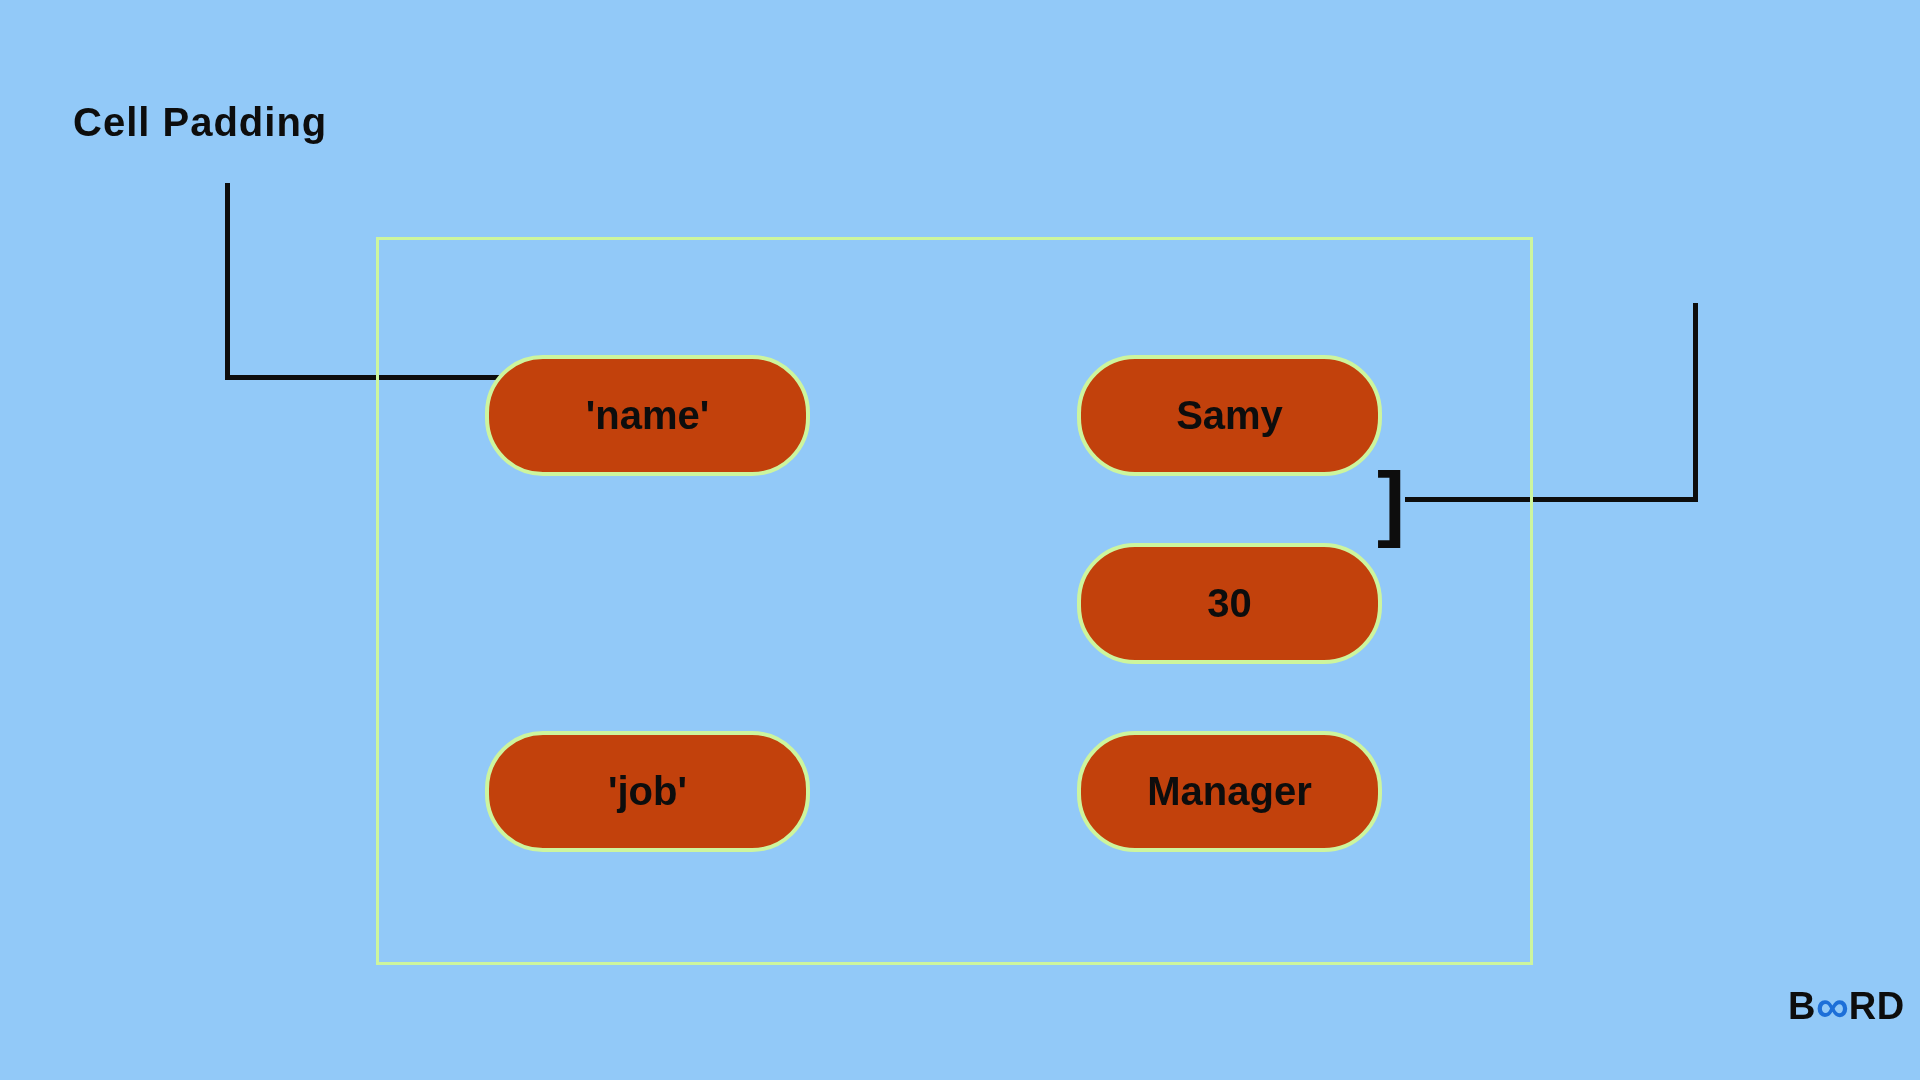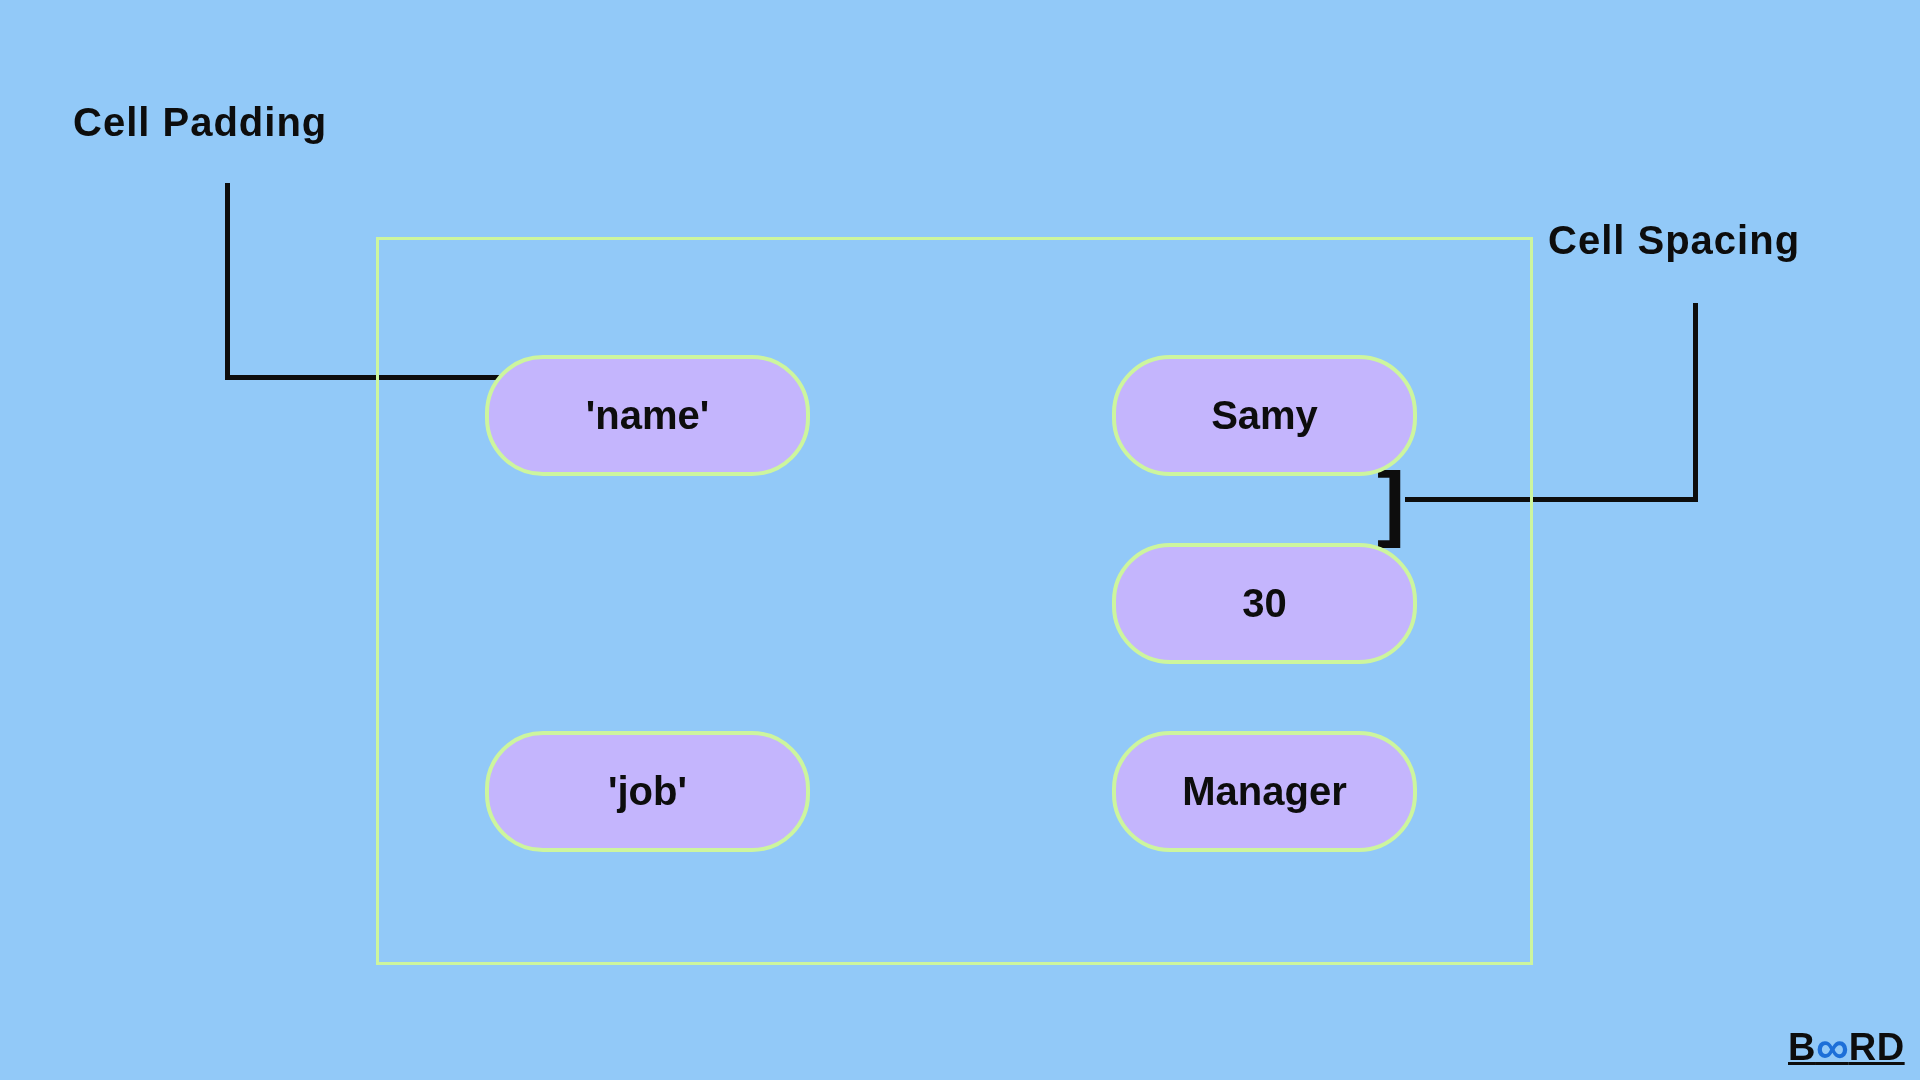--- a/index.html
+++ b/index.html
@@ -23,72 +23,70 @@
   .frame {
     position: absolute;
     left: 376px; top: 237px;
     width: 1157px; height: 728px;
     border: 3px solid #CDF59E;
     box-sizing: border-box;
   }
   .pill {
     position: absolute;
     height: 121px;
-    background: #c4b5fd;
+    background: #c2410c;
     border: 4px solid #CDF59E;
     border-radius: 58px;
     box-sizing: border-box;
     display: flex;
     align-items: center;
     justify-content: center;
     font-size: 40px;
     font-weight: 700;
     white-space: nowrap;
   }
   .col-key   { left: 485px;  width: 325px; }
-  .col-value { left: 1112px; width: 305px; }
+  .col-value { left: 1077px; width: 305px; }
   .row-1 { top: 355px; }
   .row-2 { top: 543px; }
   .row-3 { top: 731px; }
   .bracket {
     position: absolute;
     font-weight: 800;
     line-height: 1;
     white-space: nowrap;
   }
   .bracket-open  { left: 527px;  top: 350px; font-size: 56px; }
   .bracket-close { left: 1377px; top: 460px; font-size: 84px; }
   .logo {
     position: absolute;
-    left: 1788px; top: 1024px;
+    left: 1788px; top: 983px;
     font-size: 38px;
     font-weight: 800;
     letter-spacing: 0.5px;
     white-space: nowrap;
-    text-decoration: underline;
   }
   .logo .inf {
     color: #1D6FD8;
     font-size: 46px;
     line-height: 1;
     vertical-align: -3px;
     letter-spacing: 0;
   }
 </style>
 </head>
 <body>
 
 <div class="stage">
 
   <div class="title" style="left:73px; top:100px;">Cell Padding</div>
   <div class="line" style="left:225px; top:183px; width:5px; height:197px;"></div>
   <div class="line" style="left:225px; top:375px; width:305px; height:5px;"></div>
   <div class="bracket bracket-open">[</div>
 
-  <div class="title" style="left:1548px; top:218px;">Cell Spacing</div>
   <div class="line" style="left:1693px; top:303px; width:5px; height:199px;"></div>
   <div class="line" style="left:1405px; top:497px; width:293px; height:5px;"></div>
   <div class="bracket bracket-close">]</div>
 
   <div class="frame"></div>
 
   <div class="pill col-key row-1">
     <span>'name'</span>
   </div>
   <div class="pill col-value row-1">

